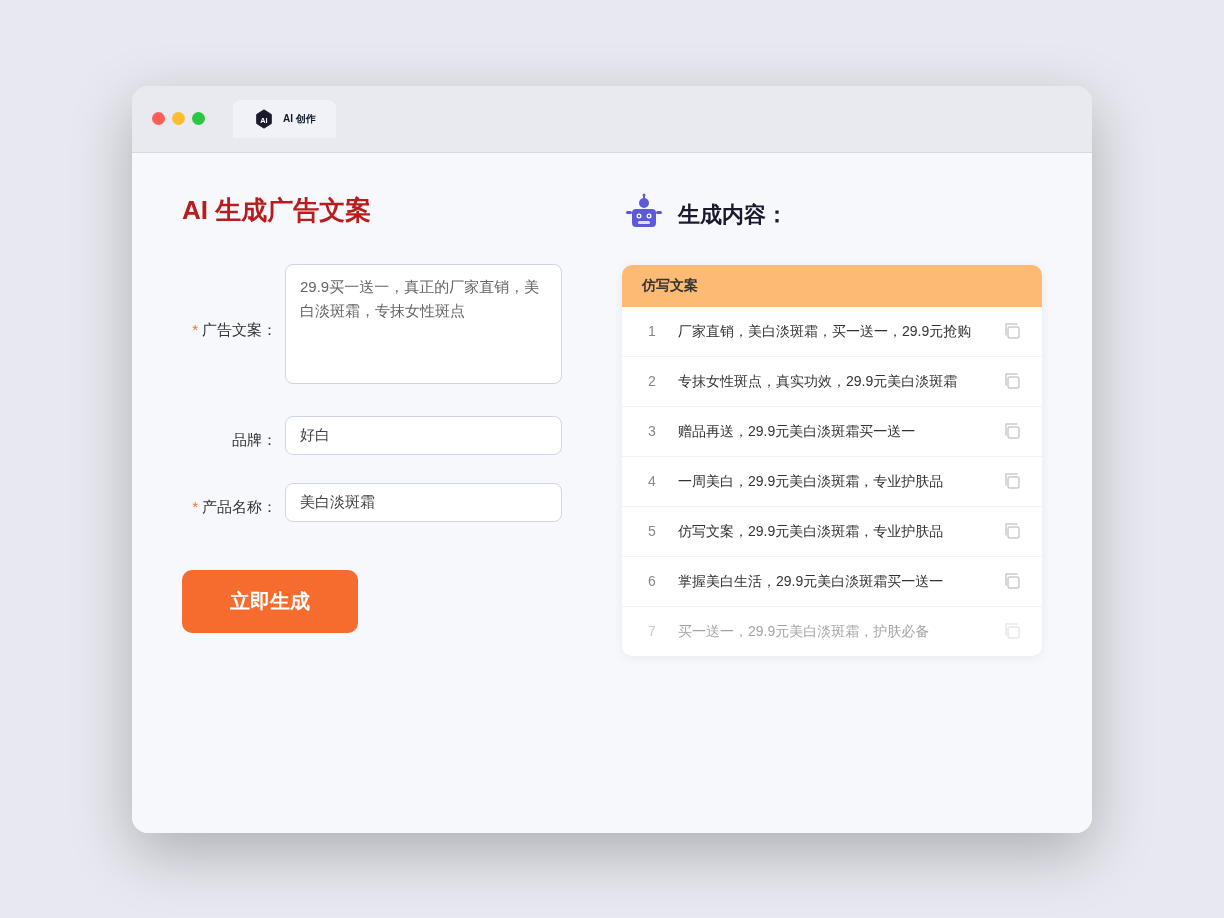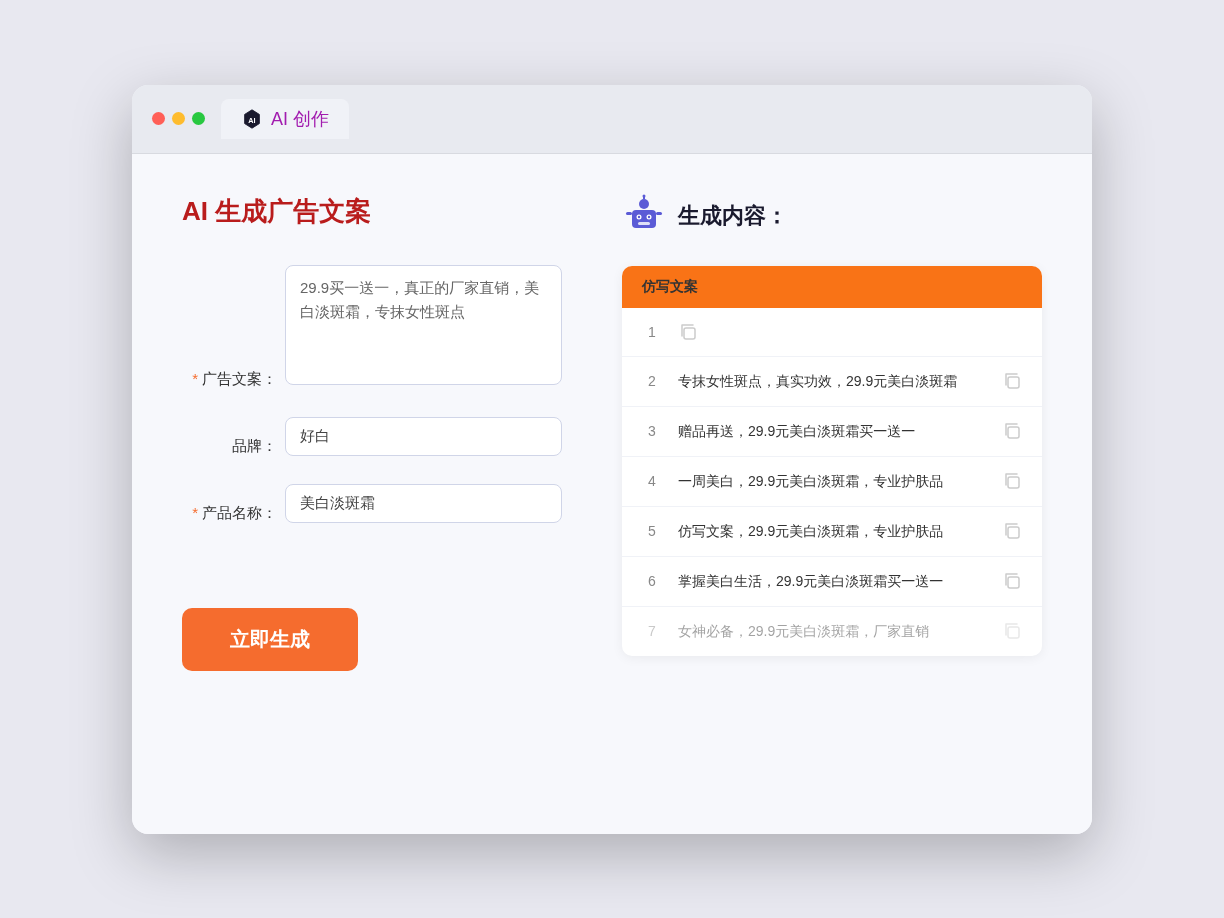--- a/index.html
+++ b/index.html
@@ -19,20 +19,21 @@
       border-radius: 16px;
       box-shadow: 0 20px 60px rgba(0,0,0,0.25);
       overflow: hidden;
     }
 
     .browser-titlebar {
       background: #e8eaf0;
       padding: 14px 20px;
       display: flex;
       align-items: center;
+      gap: 12px;
       border-bottom: 1px solid #d8dae0;
     }
 
     .traffic-lights {
       display: flex;
       gap: 7px;
     }
 
     .traffic-light {
       width: 13px;
@@ -48,23 +49,23 @@
       background: #f0f2f7;
       border-radius: 8px 8px 0 0;
       padding: 8px 20px;
       display: flex;
       align-items: center;
       gap: 8px;
       margin-left: 16px;
     }
 
     .tab-label {
-      font-size: 18px;
-      color: #a21caf;
-      font-weight: 400;
+      font-size: 10px;
+      color: #0f172a;
+      font-weight: 700;
     }
 
     .browser-content {
       background: #f7f8fc;
       padding: 40px 50px;
       display: flex;
       gap: 60px;
       min-height: 680px;
     }
 
@@ -75,21 +76,21 @@
 
     .page-title {
       font-size: 26px;
       font-weight: 700;
       color: #b91c1c;
       margin-bottom: 36px;
     }
 
     .form-row {
       display: flex;
-      align-items: flex-end;
+      align-items: center;
       margin-bottom: 28px;
     }
 
     .form-label {
       font-size: 15px;
       color: #333;
       width: 95px;
       padding-top: 10px;
       flex-shrink: 0;
       text-align: right;
@@ -134,21 +135,21 @@
 
     .generate-btn {
       background: #f56c2e;
       color: white;
       border: none;
       border-radius: 10px;
       padding: 18px 48px;
       font-size: 20px;
       font-weight: 600;
       cursor: pointer;
-      margin-top: 57px;
+      margin-top: 20px;
       font-family: inherit;
     }
 
     
     .right-panel {
       flex: 1;
     }
 
     .result-header {
       display: flex;
@@ -164,21 +165,21 @@
     }
 
     .result-table {
       background: white;
       border-radius: 10px;
       overflow: hidden;
       box-shadow: 0 2px 12px rgba(0,0,0,0.06);
     }
 
     .result-table-header {
-      background: #f97316;
+      background: #fdba74;
       padding: 12px 20px;
       font-size: 14px;
       font-weight: 600;
       color: #333;
     }
 
     .result-row {
       display: flex;
       align-items: center;
       padding: 14px 20px;
@@ -311,20 +312,21 @@
         </svg>
         <span class="result-title">生成内容：</span>
       </div>
 
       <div class="result-table">
         <div class="result-table-header">仿写文案</div>
 
         <div id="result-rows">
             <div class="result-row">
       <span class="row-num">1</span>
+      <span class="row-text">厂家直销，美白淡斑霜，买一送一，29.9元抢购</span>
       <svg class="copy-icon" viewBox="0 0 20 20" fill="none" xmlns="http://www.w3.org/2000/svg">
         <rect x="6" y="6" width="11" height="11" rx="2" stroke="#999" stroke-width="1.5"></rect>
         <path d="M4 14V3h11" stroke="#999" stroke-width="1.5" stroke-linecap="round" stroke-linejoin="round"></path>
       </svg>
     </div>
             <div class="result-row">
       <span class="row-num">2</span>
       <span class="row-text">专抹女性斑点，真实功效，29.9元美白淡斑霜</span>
       <svg class="copy-icon" viewBox="0 0 20 20" fill="none" xmlns="http://www.w3.org/2000/svg">
         <rect x="6" y="6" width="11" height="11" rx="2" stroke="#999" stroke-width="1.5"></rect>
@@ -358,21 +360,21 @@
             <div class="result-row">
       <span class="row-num">6</span>
       <span class="row-text">掌握美白生活，29.9元美白淡斑霜买一送一</span>
       <svg class="copy-icon" viewBox="0 0 20 20" fill="none" xmlns="http://www.w3.org/2000/svg">
         <rect x="6" y="6" width="11" height="11" rx="2" stroke="#999" stroke-width="1.5"></rect>
         <path d="M4 14V3h11" stroke="#999" stroke-width="1.5" stroke-linecap="round" stroke-linejoin="round"></path>
       </svg>
     </div>
             <div class="result-row muted">
       <span class="row-num">7</span>
-      <span class="row-text">女神必备，29.9元美白淡斑霜，厂家直销</span>
+      <span class="row-text">买一送一，29.9元美白淡斑霜，护肤必备</span>
       <svg class="copy-icon" viewBox="0 0 20 20" fill="none" xmlns="http://www.w3.org/2000/svg">
         <rect x="6" y="6" width="11" height="11" rx="2" stroke="#999" stroke-width="1.5"></rect>
         <path d="M4 14V3h11" stroke="#999" stroke-width="1.5" stroke-linecap="round" stroke-linejoin="round"></path>
       </svg>
     </div>
           </div>
       </div>
     </div>
   </div>
 </div>

